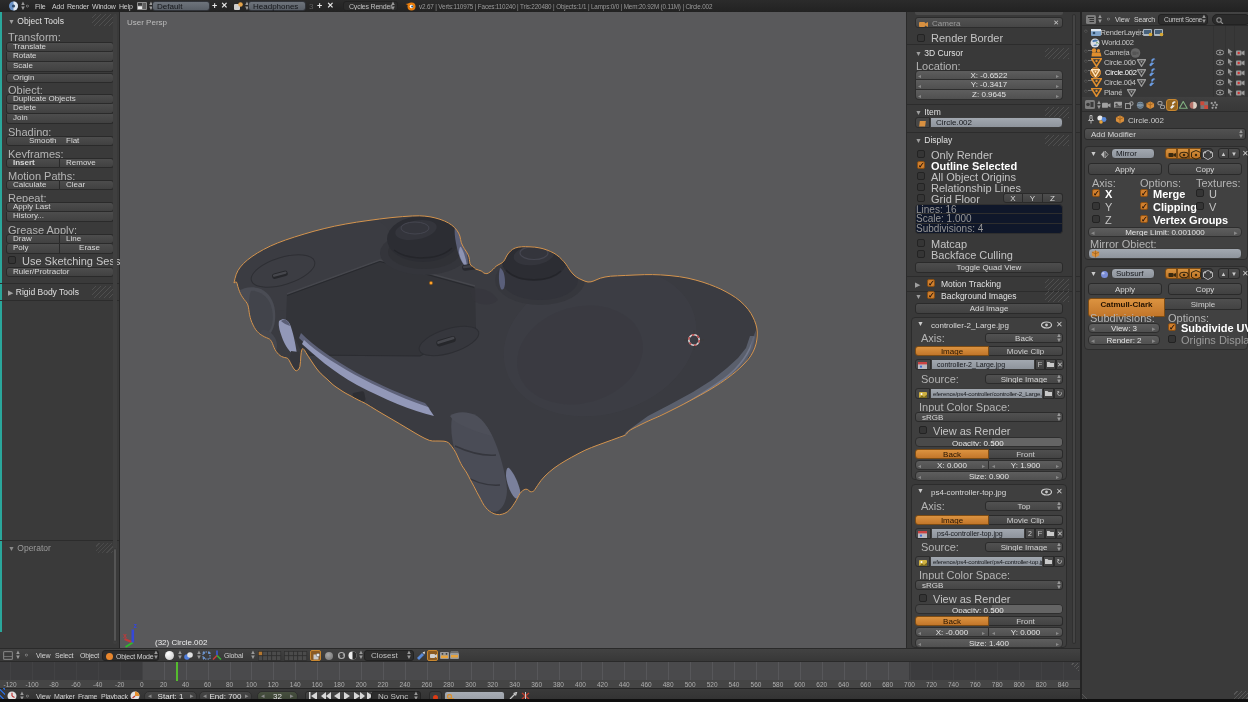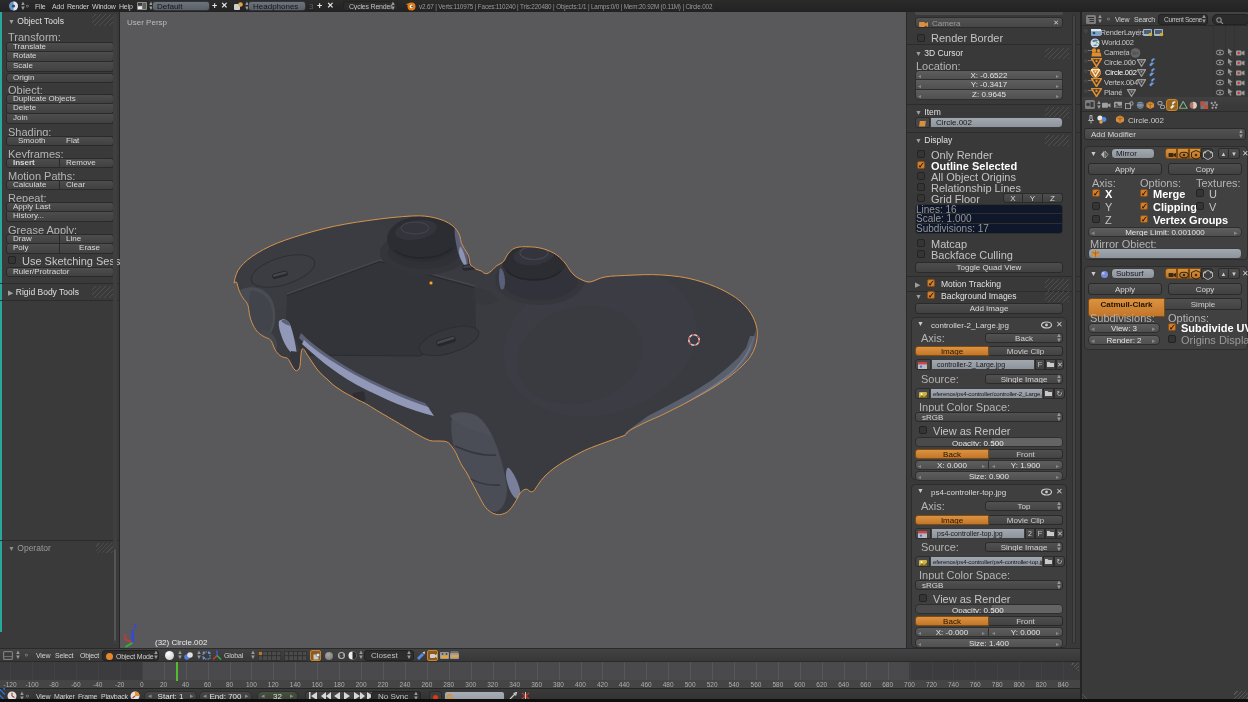--- a/index.html
+++ b/index.html
@@ -78,21 +78,21 @@
   <div class="lbl" style="left:8px;top:21px;">Transform:</div>
   <div class="btn" style="left:6px;top:29.5px;width:108px;height:10px;text-align:left;padding-left:6px;">Translate</div>
   <div class="btn" style="left:6px;top:39.5px;width:108px;height:10px;text-align:left;padding-left:6px;border-radius:0 0 3px 3px;border-top:none;">Rotate</div>
   <div class="btn" style="left:6px;top:49.5px;width:108px;height:10px;text-align:left;padding-left:6px;border-radius:0 0 3px 3px;border-top:none;">Scale</div>
   <div class="btn" style="left:6px;top:61px;width:108px;height:10px;text-align:left;padding-left:6px;">Origin</div>
   <div class="lbl" style="left:8px;top:74px;">Object:</div>
   <div class="btn" style="left:6px;top:82px;width:108px;height:10px;text-align:left;padding-left:6px;">Duplicate Objects</div>
   <div class="btn" style="left:6px;top:92px;width:108px;height:10px;text-align:left;padding-left:6px;border-radius:0 0 3px 3px;border-top:none;">Delete</div>
   <div class="btn" style="left:6px;top:102px;width:108px;height:10px;text-align:left;padding-left:6px;border-radius:0 0 3px 3px;border-top:none;">Join</div>
   <div class="lbl" style="left:8px;top:116px;">Shading:</div>
-  <div class="btn" style="left:6px;top:124px;width:66px;height:10px;text-align:left;padding-left:11px;border-radius:3px 0 0 3px;">Smooth</div>
+  <div class="btn" style="left:6px;top:124px;width:66px;height:10px;text-align:left;padding-left:22px;border-radius:3px 0 0 3px;">Smooth</div>
   <div class="btn" style="left:60px;top:124px;width:54px;height:10px;text-align:left;padding-left:6px;border-radius:0 3px 3px 0;border-left:none;">Flat</div>
   <div class="lbl" style="left:8px;top:138px;">Keyframes:</div>
   <div class="btn" style="left:6px;top:146px;width:54px;height:10px;text-align:left;padding-left:6px;border-radius:3px 0 0 3px;font-weight:bold;">Insert</div>
   <div class="btn" style="left:60px;top:146px;width:54px;height:10px;text-align:left;padding-left:6px;border-radius:0 3px 3px 0;border-left:none;">Remove</div>
   <div class="lbl" style="left:8px;top:160px;">Motion Paths:</div>
   <div class="btn" style="left:6px;top:168px;width:54px;height:10px;text-align:left;padding-left:6px;border-radius:3px 0 0 3px;">Calculate</div>
   <div class="btn" style="left:60px;top:168px;width:54px;height:10px;text-align:left;padding-left:6px;border-radius:0 3px 3px 0;border-left:none;">Clear</div>
   <div class="lbl" style="left:8px;top:182px;">Repeat:</div>
   <div class="btn" style="left:6px;top:190px;width:108px;height:10px;text-align:left;padding-left:6px;">Apply Last</div>
   <div class="btn" style="left:6px;top:200px;width:108px;height:10px;text-align:left;padding-left:6px;border-radius:0 0 3px 3px;border-top:none;">History...</div>
@@ -254,21 +254,21 @@
     <div class="lbl" style="left:24px;top:161px;color:#c4c4c4;">All Object Origins</div>
   <div class="chk" style="left:10px;top:171px;"></div>
     <div class="lbl" style="left:24px;top:172px;color:#c4c4c4;">Relationship Lines</div>
   <div class="chk" style="left:10px;top:182px;"></div>
     <div class="lbl" style="left:24px;top:183px;color:#c4c4c4;">Grid Floor</div>
   <div class="btn" style="left:96px;top:181px;width:20px;height:10px;line-height:9px;border-radius:3px 0 0 3px;">X</div>
   <div class="btn" style="left:116px;top:181px;width:20px;height:10px;line-height:9px;border-radius:0;border-left:none;">Y</div>
   <div class="btn" style="left:136px;top:181px;width:20px;height:10px;line-height:9px;border-radius:0 3px 3px 0;border-left:none;">Z</div>
   <div class="numg" style="left:8px;top:192px;width:148px;height:10px;line-height:9px;border-radius:4px 4px 0 0;">Lines: 16</div>
   <div class="numg" style="left:8px;top:202px;width:148px;height:10px;line-height:9px;border-top:none;border-radius:0;">Scale: 1.000</div>
-  <div class="numg" style="left:8px;top:212px;width:148px;height:10px;line-height:9px;border-top:none;border-radius:0 0 4px 4px;">Subdivisions: 17</div>
+  <div class="numg" style="left:8px;top:212px;width:148px;height:10px;line-height:9px;border-top:none;border-radius:0 0 4px 4px;">Subdivisions: 4</div>
   <div class="chk" style="left:10px;top:227px;"></div>
     <div class="lbl" style="left:24px;top:228px;color:#c4c4c4;">Matcap</div>
   <div class="chk" style="left:10px;top:238px;"></div>
     <div class="lbl" style="left:24px;top:239px;color:#c4c4c4;">Backface Culling</div>
   <div class="btn" style="left:8px;top:250px;width:148px;height:11px;line-height:10px;">Toggle Quad View</div>
   <div class="sep" style="left:0;top:264px;width:174px;"></div>
   <div class="stripes" style="left:138px;top:267px;width:24px;height:11px;"></div>
   <div class="phead" style="left:8px;top:267px;"><span style="color:#9f9f9f;font-size:7px;">▶</span></div>
   <div class="chkon" style="left:20px;top:267px;">✓</div>
   <div class="phead" style="left:34px;top:267px;">Motion Tracking</div>
@@ -826,21 +826,21 @@
         <rect x="0" y="1.5" width="5.5" height="5" rx="1" fill="#9a9a9a"></rect>
         <path d="M5.5 3 L8.5 1.5 L8.5 6.5 L5.5 5 Z" fill="#9a9a9a"></path>
         <circle cx="2.7" cy="4" r="1.2" fill="#c33"></circle>
       </svg>
     <span class="abs" style="left:2px;top:52px;color:#8a8a8a;font-size:6px;">○</span>
     <span class="abs" style="left:6px;top:54px;width:4px;height:1px;background:#777;"></span>
     <svg class="abs" style="left:9px;top:52px;" width="11" height="9" viewBox="0 0 11 9">
         <path d="M0.5 0.5 L10.5 0.5 L5.5 8.5 Z" fill="none" stroke="#e08e2d" stroke-width="1.6"></path>
         <circle cx="5.5" cy="3" r="1.2" fill="#e08e2d"></circle>
       </svg>
-    <span class="abs" style="left:22px;top:52px;color:#c8c8c8;font-size:7.5px;letter-spacing:-0.2px;">Vertex.004</span>
+    <span class="abs" style="left:22px;top:52px;color:#c8c8c8;font-size:7.5px;letter-spacing:-0.2px;">Circle.004</span>
     <span class="abs" style="left:48px;top:52px;color:#888;font-size:7px;">|</span>
     <svg class="abs" style="left:55px;top:52.5px;" width="9" height="8" viewBox="0 0 11 9">
         <path d="M0.5 0.5 L10.5 0.5 L5.5 8.5 Z" fill="none" stroke="#9a9a9a" stroke-width="1.6"></path>
         <circle cx="5.5" cy="3" r="1.2" fill="#9a9a9a"></circle>
       </svg>
     <svg class="abs" style="left:65px;top:52px;" width="9" height="9" viewBox="0 0 10 10">
         <path d="M9.4 1.4 A2.5 2.5 0 1 0 8.6 5.0 L5.0 8.6 A1.25 1.25 0 0 1 3.2 6.8 L6.8 3.2 A2.5 2.5 0 0 1 9.4 1.4 Z" fill="#6a9adf"></path>
       </svg>
     <svg class="abs" style="left:134px;top:52.5px;" width="8" height="7">
         <ellipse cx="4" cy="3.5" rx="3.8" ry="2.4" fill="none" stroke="#9a9a9a" stroke-width="1"></ellipse>

